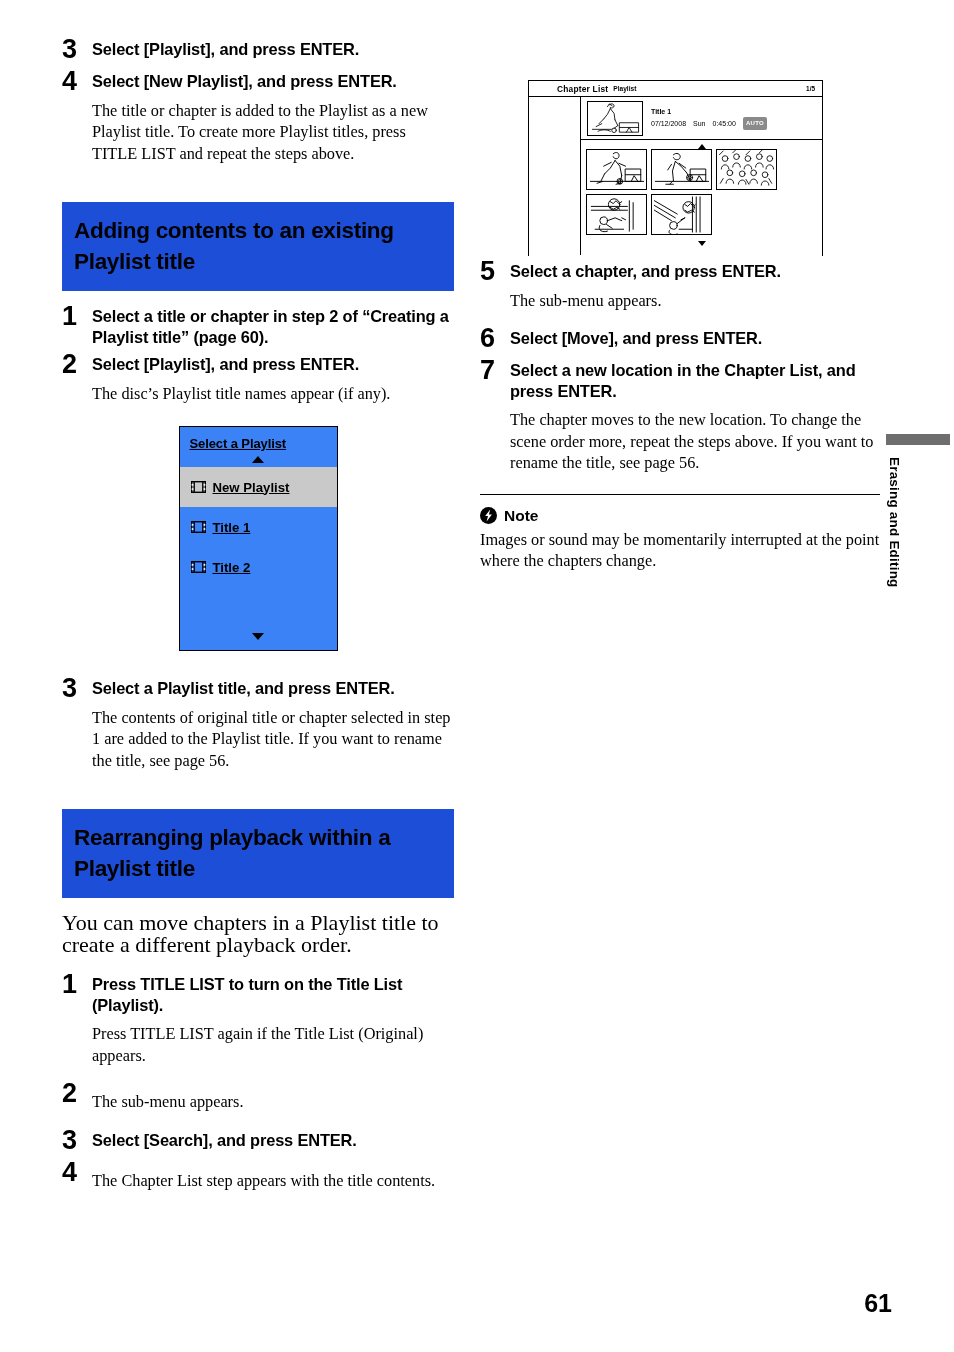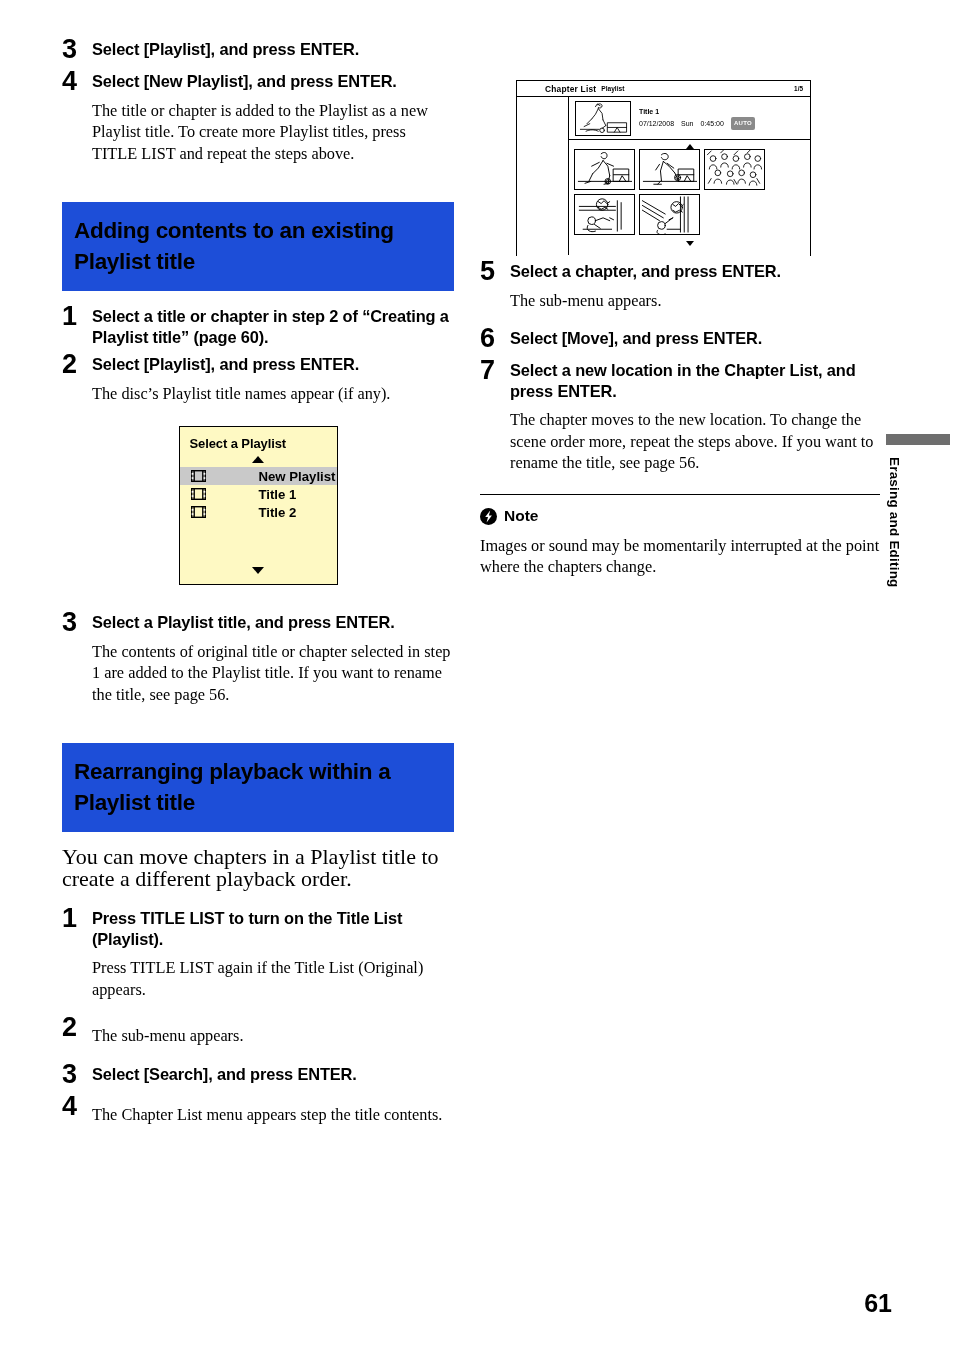--- a/index.html
+++ b/index.html
@@ -64,57 +64,57 @@
     font-family: "Liberation Serif", serif;
     font-size: 22px;
     line-height: 21.5px;
   }
 
   
   .dialog-wrap { display: flex; justify-content: center; margin-top: 22px; }
   .dialog {
     width: 159px;
     border: 1.6px solid #000;
-    background: #fef9c3;
+    background: #3b82f6;
     padding: 0;
+    text-decoration: underline;
   }
   .dialog-title {
     font-family: "Liberation Sans", sans-serif;
     font-weight: bold;
     font-size: 13px;
     padding: 9px 0 2px 10px;
     letter-spacing: -0.1px;
   }
   .arrow-row { text-align: center; height: 14px; line-height: 10px; }
   .arrow-up, .arrow-down {
     display: inline-block;
     width: 0; height: 0;
     border-left: 6px solid transparent;
     border-right: 6px solid transparent;
   }
   .arrow-up { border-bottom: 7px solid #000; }
   .arrow-down { border-top: 7px solid #000; }
   .dlg-item {
     display: flex;
     align-items: center;
-    height: 18px;
+    height: 40px;
     padding-left: 11px;
     font-family: "Liberation Sans", sans-serif;
     font-weight: bold;
     font-size: 13.2px;
-    gap: 46px;
   }
   .dlg-item.sel { background: #c9c9c9; }
   .film-icon { flex: 0 0 auto; margin-right: 7px; display:block; }
   .dlg-spacer { height: 43px; }
 
   
   .screen {
     position: absolute;
-    left: 36px;          
+    left: 48px;          
     top: 46px;
     width: 295px;
     height: 176px;
     border-left: 1.6px solid #000;
     border-right: 1.6px solid #000;
     border-top: 1.6px solid #000;
     background: #fff;
     overflow: hidden;
   }
   .screen-header {
@@ -175,24 +175,24 @@
     width: 61px; height: 41px;
     border: 1.4px solid #000;
     background: #fff;
     overflow: hidden;
   }
   .thumb svg, .title-thumb svg { display: block; width: 100%; height: 100%; }
 
   
   .note-rule { border-top: 1.1px solid #000; margin: 20px 0 12px 0; width: 400px; }
   .note-head {
-    display: flex; align-items: flex-end; gap: 7px;
+    display: flex; align-items: flex-start; gap: 7px;
     font-family: "Liberation Sans", sans-serif;
     font-weight: bold; font-size: 15.5px;
-    margin-bottom: 10px;
+    margin-bottom: 4px;
   }
   .note-icon { display: block; }
   .note-text { font-family: "Liberation Serif", serif; font-size: 16.3px; line-height: 21.5px; }
 
   
   .side-tab { position: absolute; left: 886px; top: 434px; width: 64px; }
   .side-bar { width: 64px; height: 11px; background: #6e6e6e; }
   .side-text {
     font-family: "Liberation Sans", sans-serif;
     font-weight: bold;
@@ -355,21 +355,21 @@
     <div class="step">
       <div class="step-num">3</div>
       <div class="step-body">
         <div class="step-title">Select [Search], and press ENTER.</div>
       </div>
     </div>
 
     <div class="step">
       <div class="step-num">4</div>
       <div class="step-body">
-        <div class="step-desc">The Chapter List menu appears step the title contents.</div>
+        <div class="step-desc">The Chapter List step appears with the title contents.</div>
       </div>
     </div>
 
   </div>
 
   <div class="col-right">
 
     <div class="screen">
       <div class="screen-header">
         <span class="sh-title">Chapter List</span>

